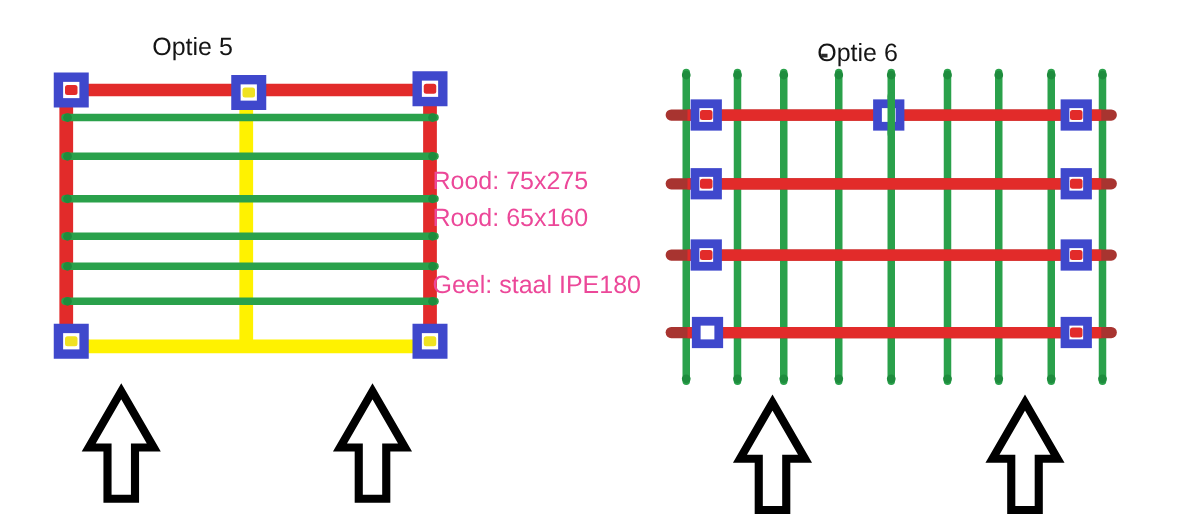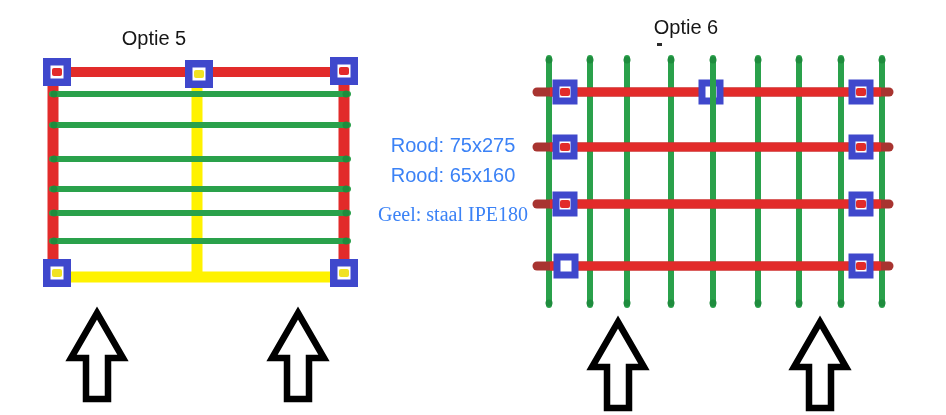--- a/index.html
+++ b/index.html
@@ -1,23 +1,23 @@
 <!DOCTYPE html>
 <html><head>
 <meta charset="utf-8">
 <style>
   html,body{margin:0;padding:0;background:#fff;}
   body{font-family:"Liberation Sans",sans-serif;color:#111;}
   .stage{position:relative;width:946px;height:415px;background:#fff;overflow:hidden;}
   .stage svg{position:absolute;left:0;top:0;}
   .diagram-title{position:absolute;width:120px;text-align:center;font-size:20px;color:#151515;}
   .title-o5{left:94px;top:27px;}
-  .title-o6{left:626px;top:16px;}
-  .legend{position:absolute;left:346px;top:130px;width:214px;text-align:center;font-size:20px;line-height:30px;color:#3b82f6;}
-  .legend-gap{margin-top:9px;font-family:Liberation Serif, serif;}
+  .title-o6{left:626px;top:32px;}
+  .legend{position:absolute;left:346px;top:130px;width:214px;font-size:20px;line-height:30px;color:#ec4899;}
+  .legend-gap{margin-top:23px;}
 </style>
 </head>
 <body>
 
 <div class="stage">
   <svg id="shapes" width="946" height="415" viewBox="0 0 946 415">
       <g>
         <line x1="53" y1="67" x2="53" y2="260" stroke="#e22b2a" stroke-width="11" stroke-linecap="butt"></line>
         <line x1="344" y1="67" x2="344" y2="260" stroke="#e22b2a" stroke-width="11" stroke-linecap="butt"></line>
         <line x1="48" y1="72" x2="349" y2="72" stroke="#e22b2a" stroke-width="10" stroke-linecap="butt"></line>

